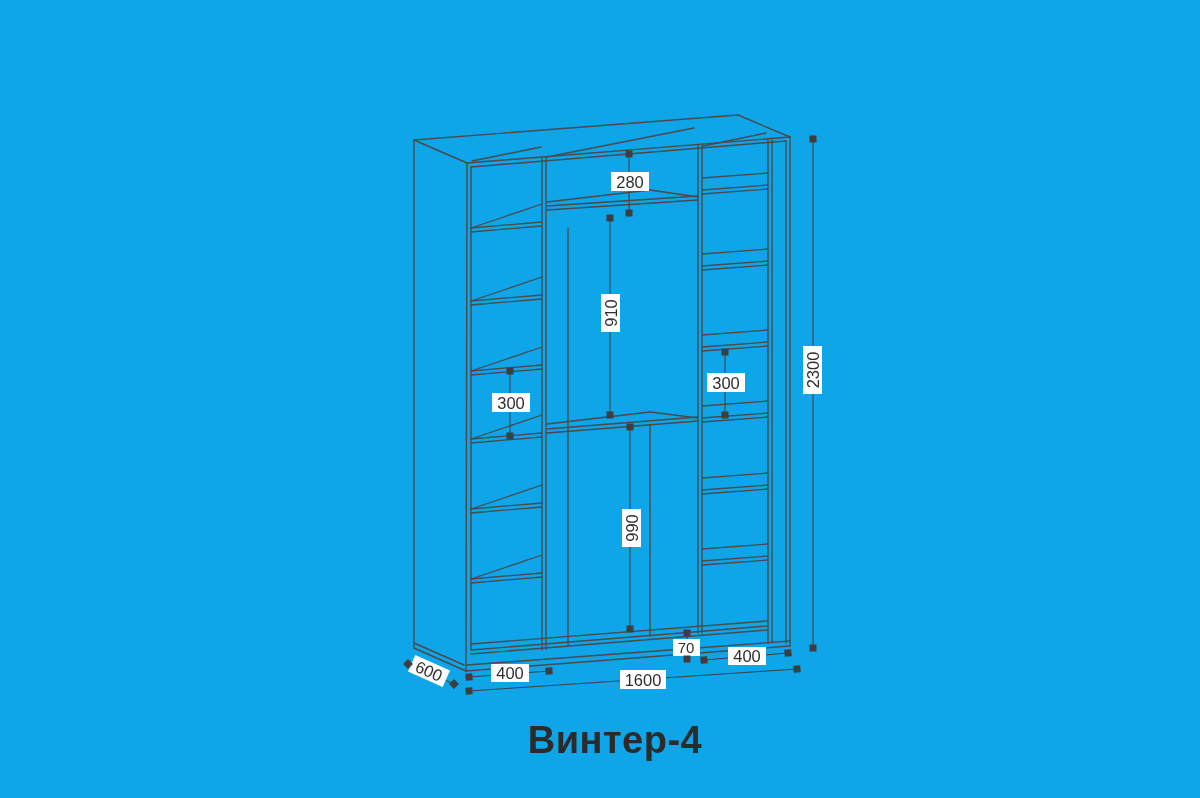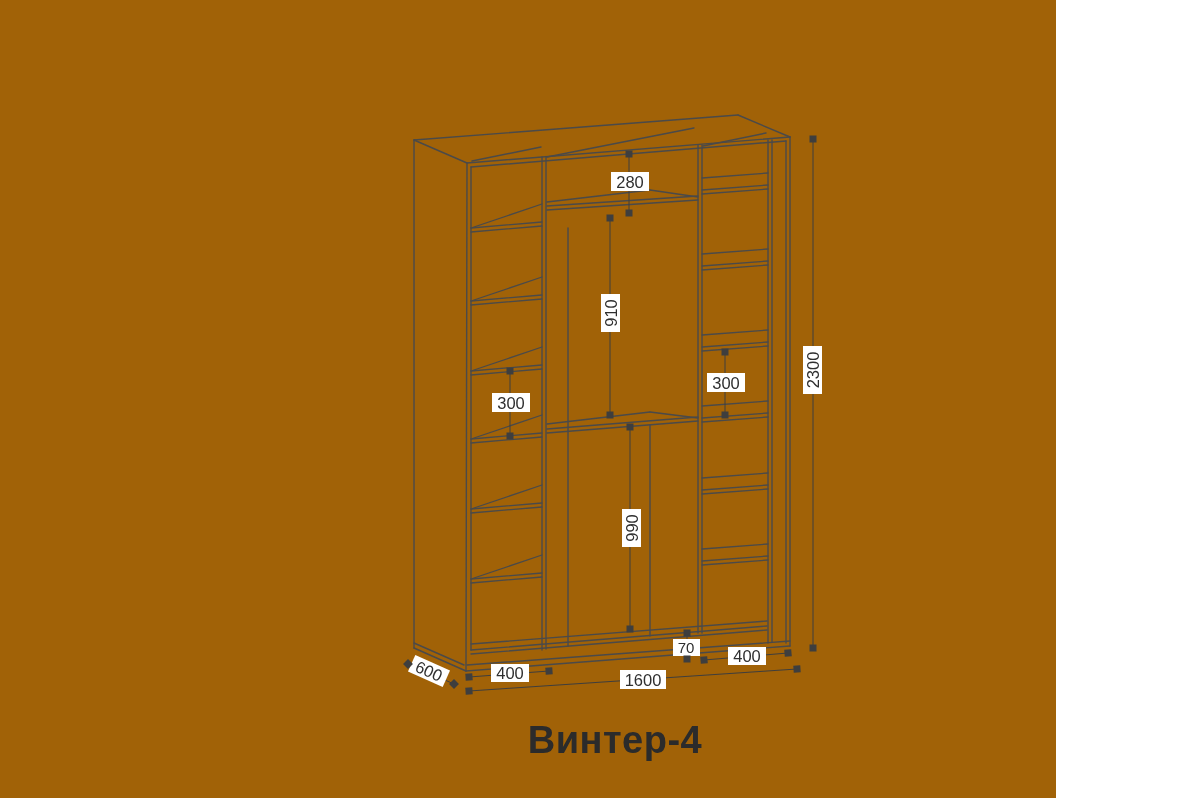--- a/index.html
+++ b/index.html
@@ -1,20 +1,20 @@
 <!DOCTYPE html>
 <html><head>
 <meta charset="utf-8">
 <style>
   html, body { margin: 0; padding: 0; background: #ffffff; }
   .stage {
     position: relative;
-    width: 1056px;
+    width: 1200px;
     height: 798px;
-    background: #a16207;
+    background: #0ea5e9;
     overflow: hidden;
     font-family: "Liberation Sans", sans-serif;
   }
   svg { display: block; }
   .dim-label {
     font-family: "Liberation Sans", sans-serif;
     font-size: 16.5px;
     text-anchor: middle;
   }
   .dim-label.small { font-size: 15px; }

